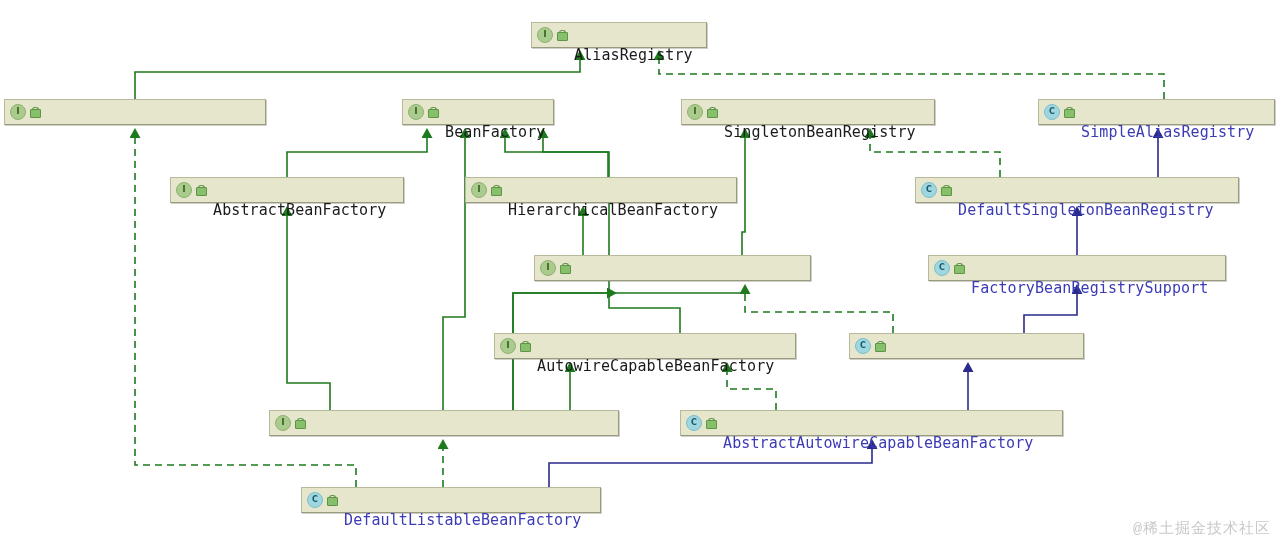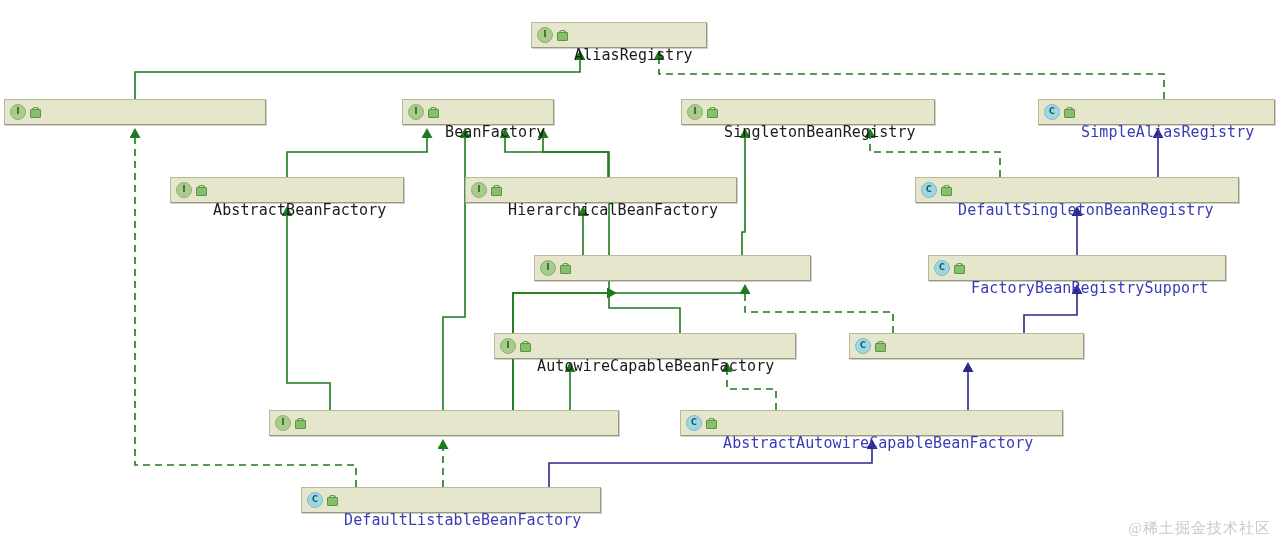--- a/index.html
+++ b/index.html
@@ -101,21 +101,21 @@
   .node.cls .label {
     color: #3b3bb5;
   }
   .node.abstract .label {
     color: #3b3bb5;
   }
   .watermark {
     position: absolute;
     right: 8px;
     bottom: 6px;
-    font-family: Liberation Serif, serif;
+    font-family: Liberation Mono, monospace;
     font-size: 15px;
     color: #c9c9c9;
     letter-spacing: 1px;
     z-index: 2;
   }
 </style>
 </head>
 <body>
 
 <div id="canvas">

